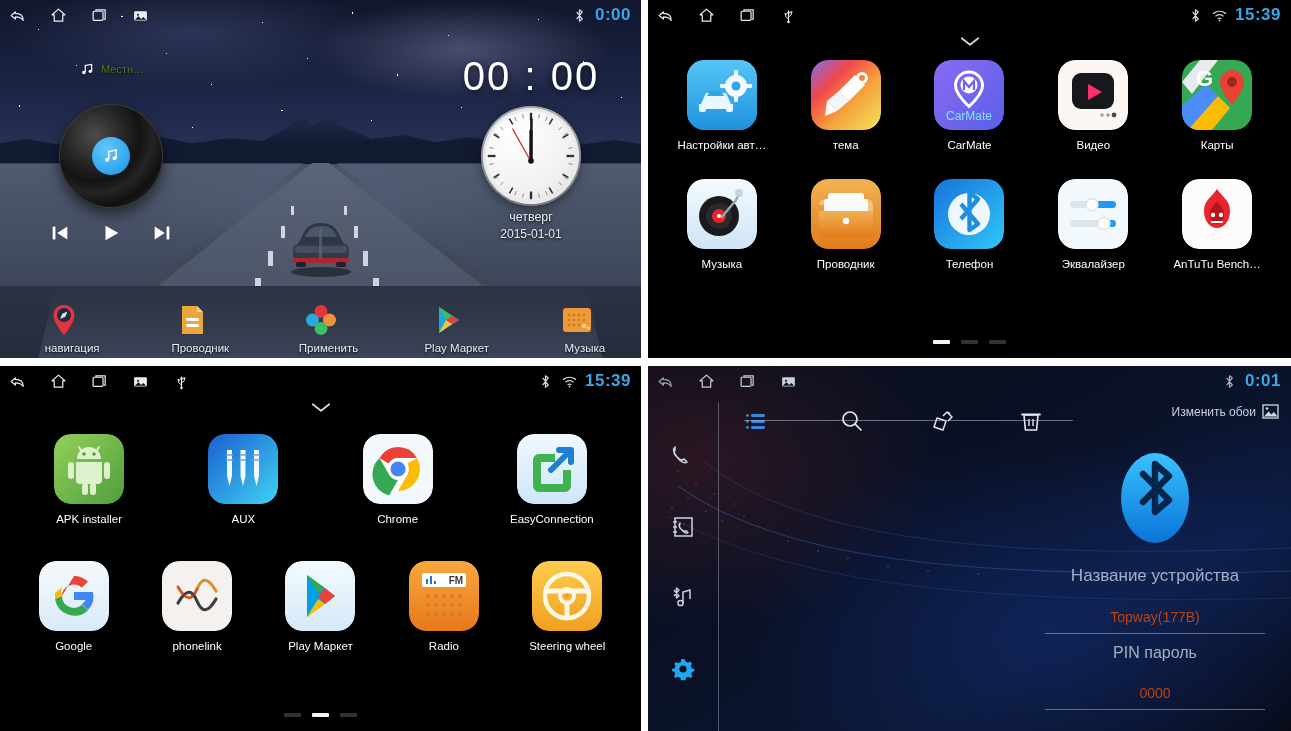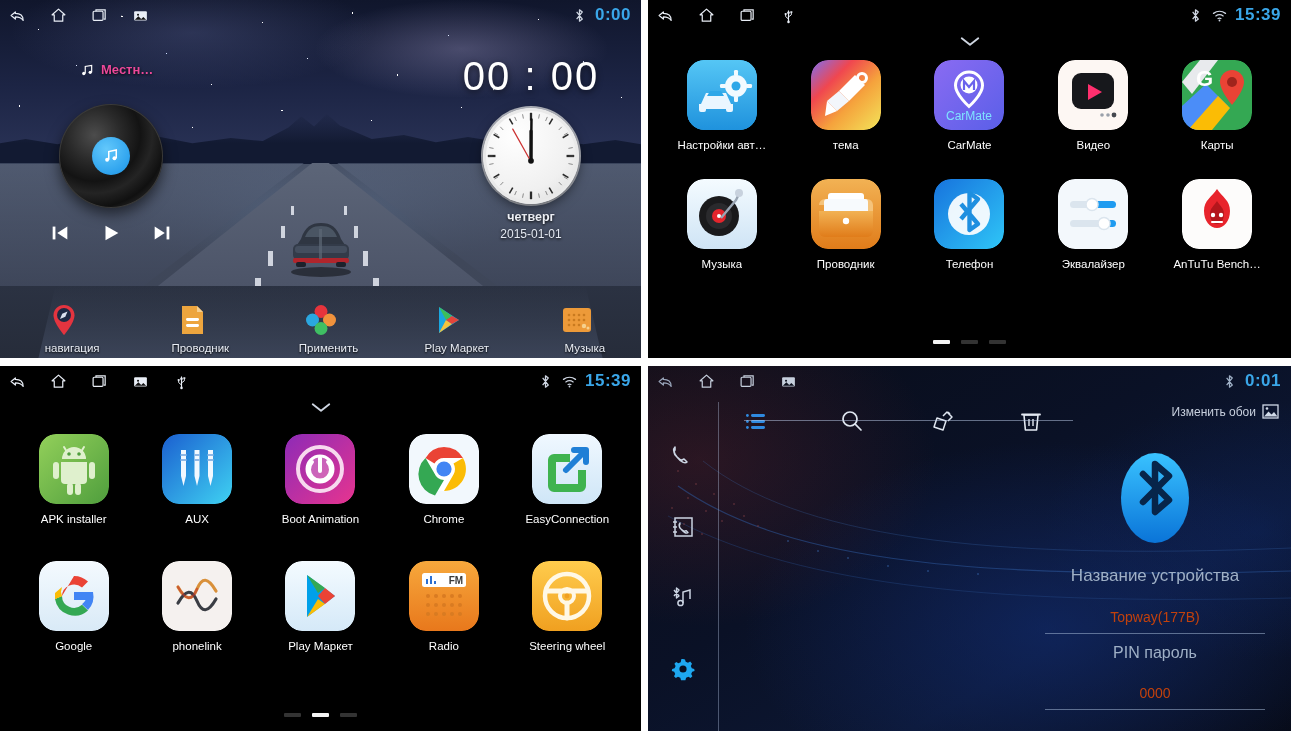--- a/index.html
+++ b/index.html
@@ -86,31 +86,31 @@
     background:radial-gradient(circle at 34% 30%, #4c4c4c 0%, #2a2a2a 26%, #131313 46%, #242424 58%, #101010 72%, #2e2e2e 86%, #0c0c0c 100%);
     box-shadow:0 6px 14px rgba(0,0,0,.55), inset 0 0 0 1px #3a3a3a;
     display:flex;align-items:center;justify-content:center;}
   .vinyl-center{width:38px;height:38px;border-radius:50%;background:radial-gradient(circle at 38% 32%, #63c8fb, #2ea3ee 70%,#1e90dd);
     display:flex;align-items:center;justify-content:center;color:#fff;font-size:19px;line-height:1;}
   .mc-row{display:flex;align-items:center;justify-content:center;gap:29px;margin-top:14px;}
   .mc-btn{width:22px;height:22px;}
   .mc-btn svg{width:100%;height:100%;display:block;}
   .now-playing{position:absolute;left:80px;top:62px;display:flex;align-items:center;gap:7px;z-index:5;}
   .np-ico{width:14px;height:14px;}
-  .np-txt{color:#ec4899;font-size:13px;text-shadow:0 1px 3px #000;font-weight:bold;}
+  .np-txt{color:#4d7c0f;font-size:11px;text-shadow:0 1px 3px #000;}
 
   .clock-widget{position:absolute;right:30px;top:56px;width:160px;text-align:center;z-index:5;}
   .big-time{font-size:40px;color:#fff;letter-spacing:2px;line-height:1;font-weight:300;
     text-shadow:0 2px 6px rgba(0,0,0,.6);}
   .analog{width:96px;height:96px;margin:12px auto 6px;border-radius:50%;
     background:radial-gradient(circle at 34% 28%,#ffffff,#f0f0f0 62%,#d7d7d7 100%);
     box-shadow:0 4px 12px rgba(0,0,0,.5), inset 0 0 0 3px #e9e9e9, 0 0 0 2px #b9bcc4;
     position:relative;}
   .analog svg{position:absolute;inset:0;width:100%;height:100%;}
-  .wd{color:#eef1f7;font-size:12.5px;text-shadow:0 1px 3px #000;margin-top:2px;font-weight:bold;}
+  .wd{color:#eef1f7;font-size:12.5px;text-shadow:0 1px 3px #000;margin-top:2px;}
   .dt{color:#e4e9f2;font-size:12px;text-shadow:0 1px 3px #000;margin-top:3px;}
 
   
   .drawer{position:absolute;inset:0;background:#000;}
   .chev{position:absolute;left:50%;top:36px;transform:translateX(-50%);width:22px;height:12px;z-index:10;}
   .chev svg{width:100%;height:100%;display:block;}
   .grid{position:absolute;left:0;right:0;top:60px;display:flex;flex-direction:column;gap:28px;}
   .grow{display:flex;justify-content:space-around;align-items:flex-start;padding:0 12px;}
   .app{width:112px;display:flex;flex-direction:column;align-items:center;gap:9px;}
   .app-ico{width:70px;height:70px;border-radius:17px;display:flex;align-items:center;justify-content:center;
@@ -740,39 +740,20 @@
                   <rect x="45.5" y="20" width="6" height="2" fill="#8fb8e6"></rect>
                   <rect x="45.5" y="25" width="6" height="2" fill="#8fb8e6"></rect>
               </g>
             </svg>
           </div>
           <div class="app-lbl">AUX</div>
         </div>
         <div class="app">
           <div class="app-ico">
             <svg viewBox="0 0 70 70">
-              <defs>
-                  <linearGradient id="g_bo" x1="0" y1="0" x2="1" y2="1">
-                    <stop offset="0" stop-color="#8d2bb7"></stop>
-                    <stop offset="1" stop-color="#e7348f"></stop>
-                  </linearGradient>
-                </defs>
-              <rect width="70" height="70" rx="17" fill="url(#g_bo)"></rect>
-              <circle cx="35" cy="35" r="22" fill="none" stroke="#f7d9ee" stroke-width="4"></circle>
-              <circle cx="35" cy="35" r="14" fill="#ffffff" opacity=".25"></circle>
-              <circle cx="35" cy="35" r="13" fill="none" stroke="#ffffff" stroke-width="3"></circle>
-              <path d="M35 24v13" stroke="#ffffff" stroke-width="4" stroke-linecap="round"></path>
-              <path d="M27 28a11 11 0 1016 0" fill="none" stroke="#ffffff" stroke-width="4" stroke-linecap="round"></path>
-            </svg>
-          </div>
-          <div class="app-lbl">Boot Animation</div>
-        </div>
-        <div class="app">
-          <div class="app-ico">
-            <svg viewBox="0 0 70 70">
               <rect width="70" height="70" rx="17" fill="#f2f8fd"></rect>
               <circle cx="35" cy="35" r="22" fill="#ffffff"></circle>
               <path d="M35 13a22 22 0 0119 11H35a11 11 0 00-9.6 5.6L16.5 24A22 22 0 0135 13z" fill="#ea4335"></path>
               <path d="M16.5 24l9 15.4A11 11 0 0035 46l-9 15.5A22 22 0 0116.5 24z" fill="#34a853"></path>
               <path d="M54 24a22 22 0 01-19 33l9.5-16.4A11 11 0 0046 35a11 11 0 00-1.5-5.6z" fill="#fbbc05"></path>
               <circle cx="35" cy="35" r="10" fill="#ffffff"></circle>
               <circle cx="35" cy="35" r="7.6" fill="#4285f4"></circle>
             </svg>
           </div>
           <div class="app-lbl">Chrome</div>

